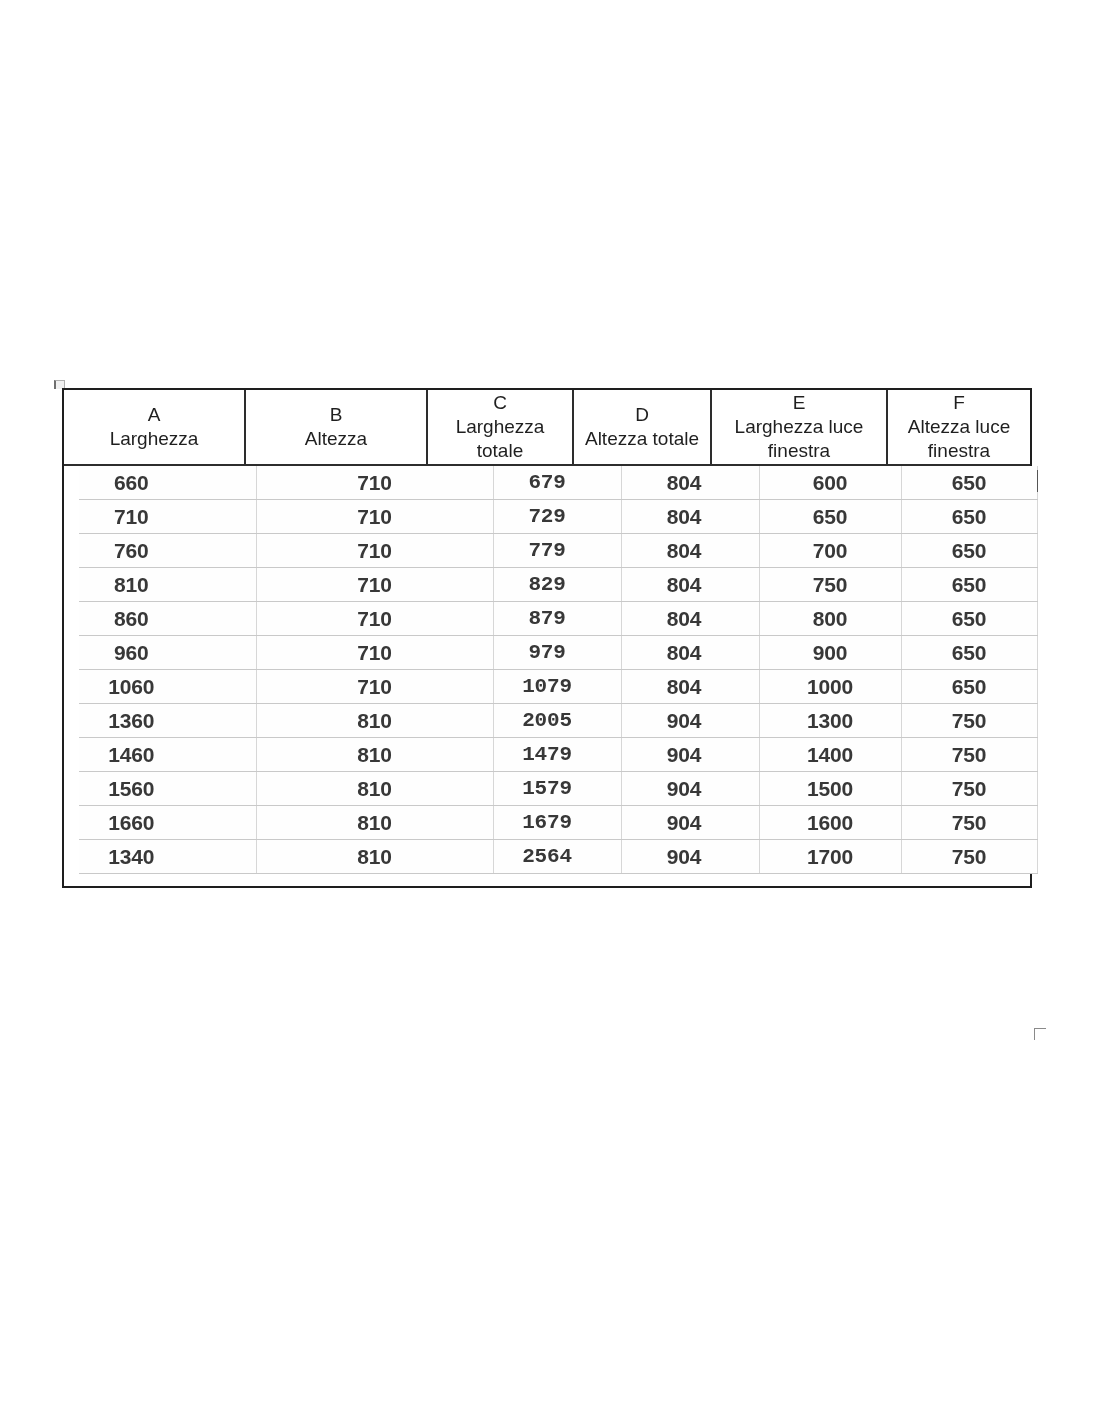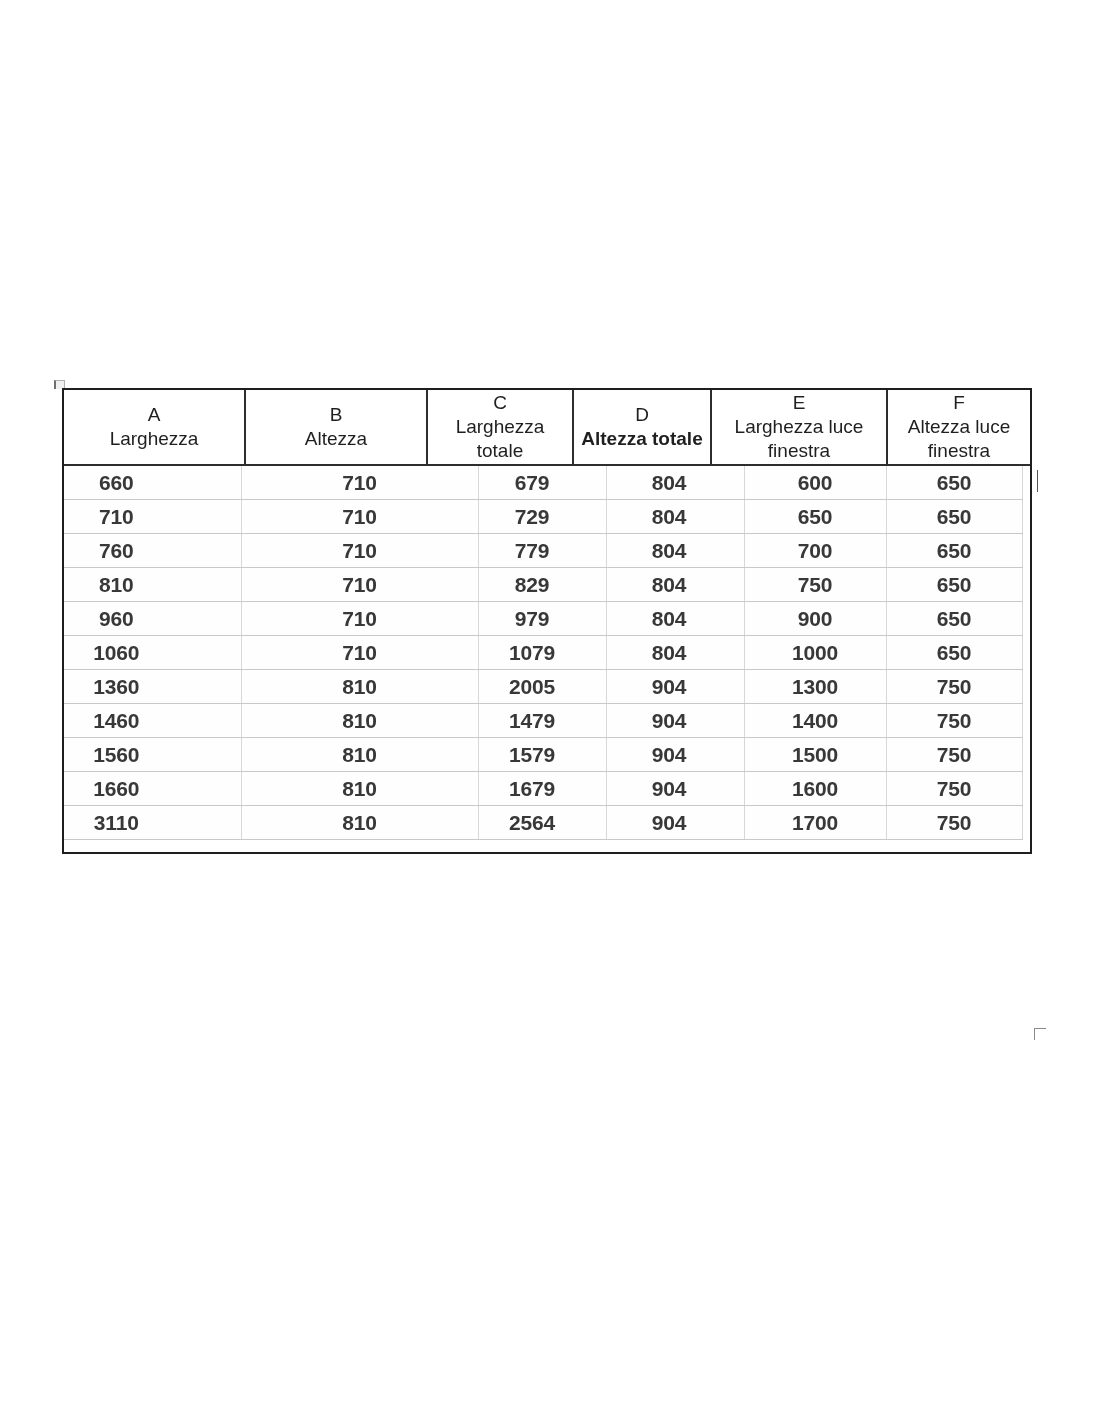--- a/index.html
+++ b/index.html
@@ -44,39 +44,39 @@
     text-align:center;
     vertical-align:middle;
     line-height:24px;
     padding:0 3px;
     background:#ffffff;
   }
   .hdr th:first-child { border-left:none; }
   .hdr th:last-child  { border-right:none; }
   .letter { display:block; }
   .label  { display:block; }
-  .nowrap { white-space:nowrap;font-weight:bold; }
-
-  .bdy { width:958px; }
+  .nowrap { white-space:nowrap; }
+
+  .bdy { width:958px;margin-left:15px; }
   .bdy td {
     border-right:1px solid #d7d7d7;
     border-bottom:1px solid #c9c9c9;
     height:33px;
     text-align:center;
     vertical-align:middle;
     font-size:21px;
     font-weight:700;
     color:#383838;
     letter-spacing:-0.2px;
     padding:0;
     background:#fefefe;
   }
   
   .bdy td.c0 { padding-right:72px; }
-  .bdy td.c2 { padding-right:20px; }
+  .bdy td.c2 { padding-right:20px;font-family:Liberation Mono, monospace; }
   .bdy td.c3 { padding-right:12px; }
 
   
   .cursor-mark {
     position:absolute; left:1037px; top:470px;
     width:1px; height:22px;
     background:#555555;
     display:block;
   }
 
@@ -173,20 +173,28 @@
           </tr>
           <tr>
             <td class="c0">810</td>
             <td class="c1">710</td>
             <td class="c2">829</td>
             <td class="c3">804</td>
             <td class="c4">750</td>
             <td class="c5">650</td>
           </tr>
           <tr>
+            <td class="c0">860</td>
+            <td class="c1">710</td>
+            <td class="c2">879</td>
+            <td class="c3">804</td>
+            <td class="c4">800</td>
+            <td class="c5">650</td>
+          </tr>
+          <tr>
             <td class="c0">960</td>
             <td class="c1">710</td>
             <td class="c2">979</td>
             <td class="c3">804</td>
             <td class="c4">900</td>
             <td class="c5">650</td>
           </tr>
           <tr>
             <td class="c0">1060</td>
             <td class="c1">710</td>
@@ -221,21 +229,21 @@
           </tr>
           <tr>
             <td class="c0">1660</td>
             <td class="c1">810</td>
             <td class="c2">1679</td>
             <td class="c3">904</td>
             <td class="c4">1600</td>
             <td class="c5">750</td>
           </tr>
           <tr>
-            <td class="c0">3110</td>
+            <td class="c0">1340</td>
             <td class="c1">810</td>
             <td class="c2">2564</td>
             <td class="c3">904</td>
             <td class="c4">1700</td>
             <td class="c5">750</td>
           </tr>
         </tbody>
     </table>
 
   </div>

